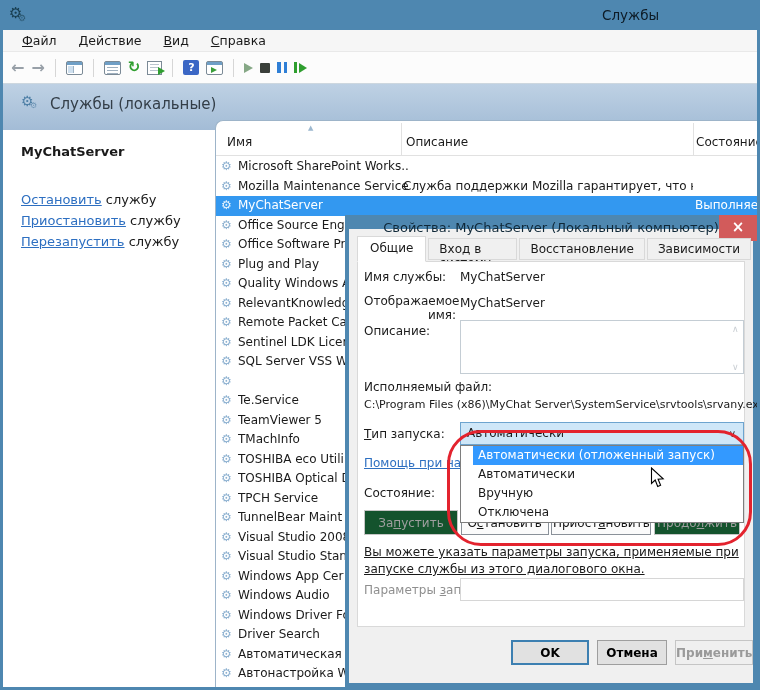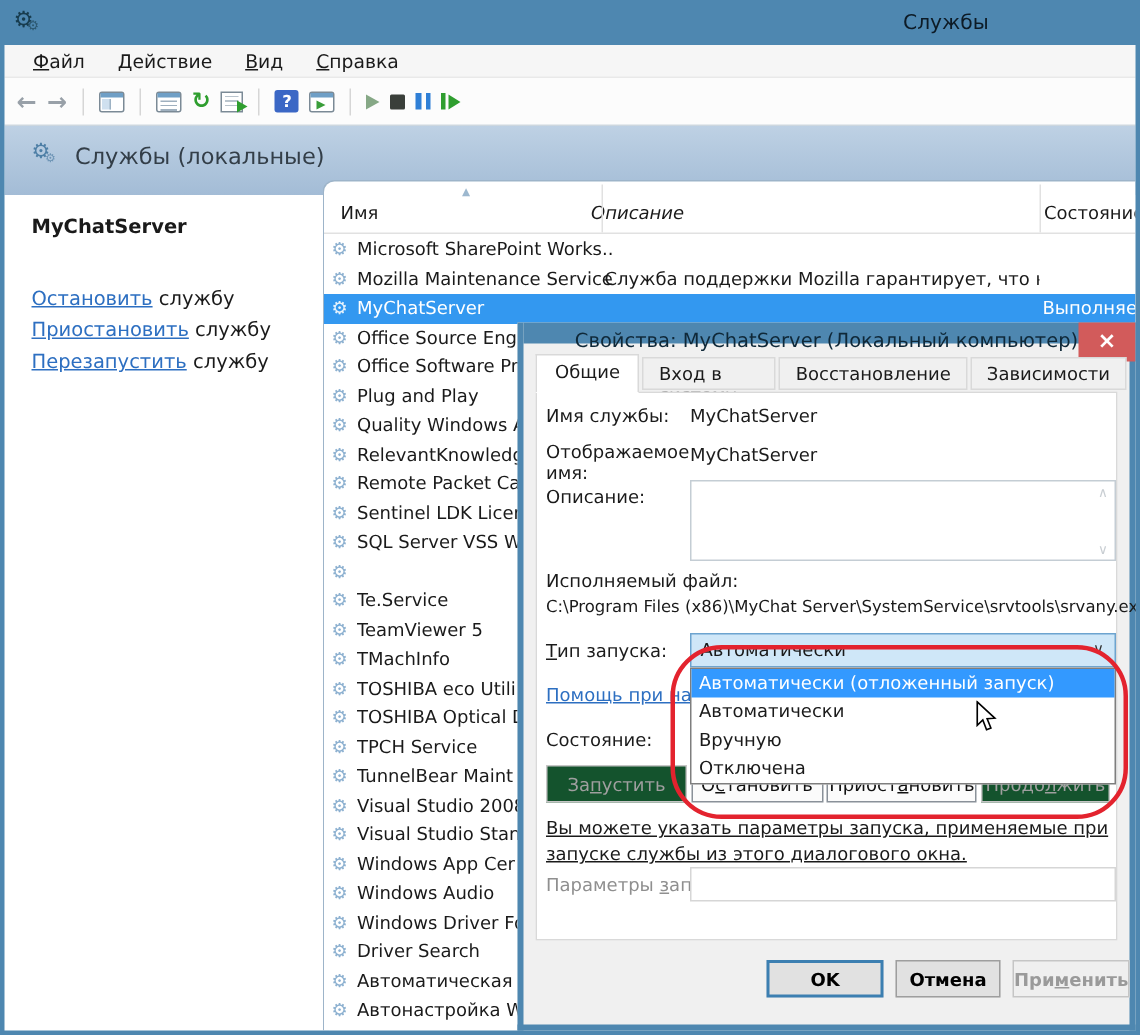--- a/index.html
+++ b/index.html
@@ -43,50 +43,50 @@
   .leftpane { position:absolute; left:3px; top:130px; width:212px; height:557px; background:#fff; padding:14px 0 0 18px; }
   .svc-name { font-weight:bold; font-size:13px; }
   .links { margin-top:30px; }
   .link-line { font-size:13px; line-height:21px; white-space:nowrap; }
   .link-line a { color:#2d6fc1; text-decoration:underline; }
 
   
   .listpanel { position:absolute; left:215px; top:120px; width:542px; height:567px; background:#fff; border-top:1px solid #9db4c9; border-left:1px solid #9db4c9; border-top-left-radius:8px; overflow:hidden; }
   .lheader { position:relative; height:35px; border-bottom:1px solid #e1e1e1; font-size:12px; }
   .lheader .col { position:absolute; bottom:6px; white-space:nowrap; }
-  .col-name { left:11px; } .col-desc { left:178px;font-style:italic; } .col-status { left:480px; }
+  .col-name { left:11px; } .col-desc { left:190px; } .col-status { left:480px; }
   .vline { position:absolute; top:2px; bottom:0; width:1px; background:#e1e1e1; }
   .sort-arrow { position:absolute; left:92px; top:3px; font-size:7px; color:#9db8cf; }
   .rows { position:absolute; left:0; right:0; top:36px; bottom:0; }
   .row { position:relative; height:19.5px; line-height:19.5px; white-space:nowrap; }
   .row .gear { position:absolute; left:5px; top:0; font-size:12px; color:#8cb0d0; }
   .c-name { position:absolute; left:22px; width:170px; overflow:hidden; }
   .c-desc { position:absolute; left:187px; width:290px; overflow:hidden; }
   .c-status { position:absolute; left:479px; width:80px; overflow:hidden; }
   .row.selected { background:#3398f0; color:#fff; }
   .row.selected .gear { color:#e8f3fc; }
 
   
   .dialog { position:absolute; left:345px; top:215px; width:412px; height:472px; z-index:10; background:#f0f0f0; border:4px solid #4e87b0; border-top:none; }
   .dtitle { position:relative; height:14px; background:#4e87b0; text-align:center; line-height:26px; font-size:13px; color:#0f2838; }
   .dclose { position:absolute; right:-4px; top:0; width:38px; height:26px; background:#d25b5b; color:#fff; text-align:center; line-height:25px; font-size:15px; font-weight:bold; }
   .dbody { position:relative; width:404px; height:442px; }
   .tabs { position:absolute; left:8px; top:6px; display:flex; }
   .tab { padding:3px 10px; font-size:12px; border:1px solid #d9d9d9; background:#f0f0f0; margin-right:2px; position:relative; top:3px; height:22px; }
   .tab.active { background:#fff; padding:4px 12px; border-bottom-color:#fff; top:1px; height:26px; z-index:3; }
   .tabpage { position:absolute; left:8px; top:32px; width:388px; height:366px; background:#fff; border:1px solid #d9d9d9; z-index:2; }
-  .lbl { position:absolute; font-size:12px; color:#1b1b1b; }
+  .lbl { position:absolute; font-size:12px; color:#1b1b1b;text-align:right; }
   .val { position:absolute; font-size:12px; color:#1b1b1b; }
   .descbox { position:absolute; left:102px; top:58px; width:284px; height:54px; border:1px solid #c4cdd4; background:#fff; resize:none; outline:none; }
   .sarrow { position:absolute; font-size:9px; color:#c9ced3; }
   .exe-path { position:absolute; left:6px; top:136px; font-size:11px; white-space:nowrap; }
   .combo { position:absolute; left:102px; top:160px; width:284px; height:23px; background:#cfe7f8; border:1px solid #6da4cf; line-height:21px; padding-left:6px; font-size:12px; }
   .combo .chev { position:absolute; right:7px; top:0; font-size:10px; color:#333; }
   .helplink { position:absolute; left:6px; top:194px; font-size:12px; color:#2d6fc1; text-decoration:underline; white-space:nowrap; }
-  .popup { position:absolute; left:102px; top:183px; width:284px; height:78px; background:#fff; border:1px solid #7e7e7e; z-index:5; }
+  .popup { position:absolute; left:102px; top:183px; width:284px; height:78px; background:#fff; border:1px solid #7e7e7e; z-index:5;padding-left:12px; }
   .popup .opt { height:19px; line-height:19px; padding-left:5px; font-size:12px; white-space:nowrap; overflow:hidden; }
   .popup .opt.hl { background:#3399ff; color:#fff; }
   .sbtn-row { position:absolute; left:6px; top:248px; width:376px; display:flex; justify-content:space-between; }
   button { font-family:inherit; font-size:12px; }
   .sbtn { height:25px; background:#fbfbfb; border:1px solid #8a9199; color:#111; }
   .sbtn.dis { background:#14532d; border-color:#c6c6c6; color:#9f9f9f; }
   .b1{width:94px}.b2{width:88px}.b3{width:100px}.b4{width:86px}
   .hint { position:absolute; left:6px; top:282px; width:378px; font-size:12px; line-height:17px;text-decoration:underline; }
   .params-input { position:absolute; left:102px; top:316px; width:284px; height:23px; border:1px solid #d6d6d6; background:#fff; }
   .lbl.gray { color:#8f8f8f; }

